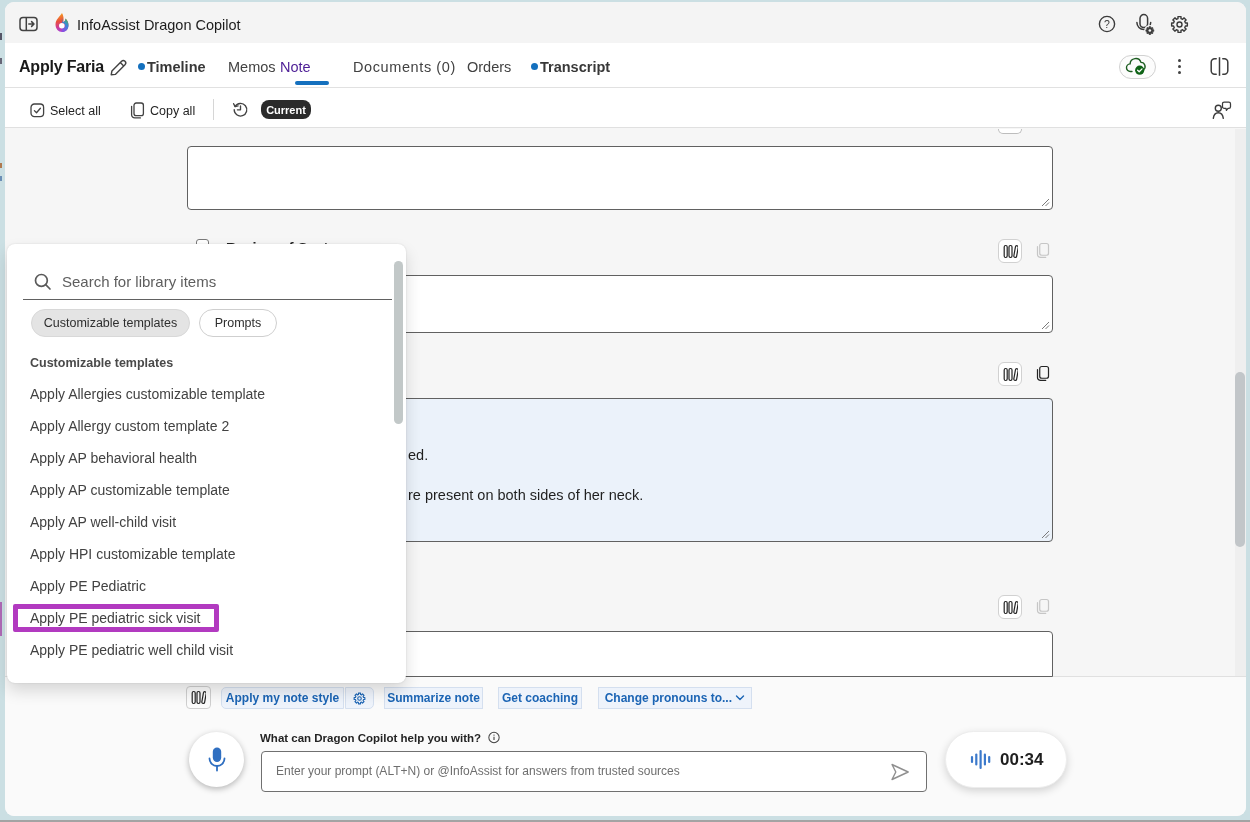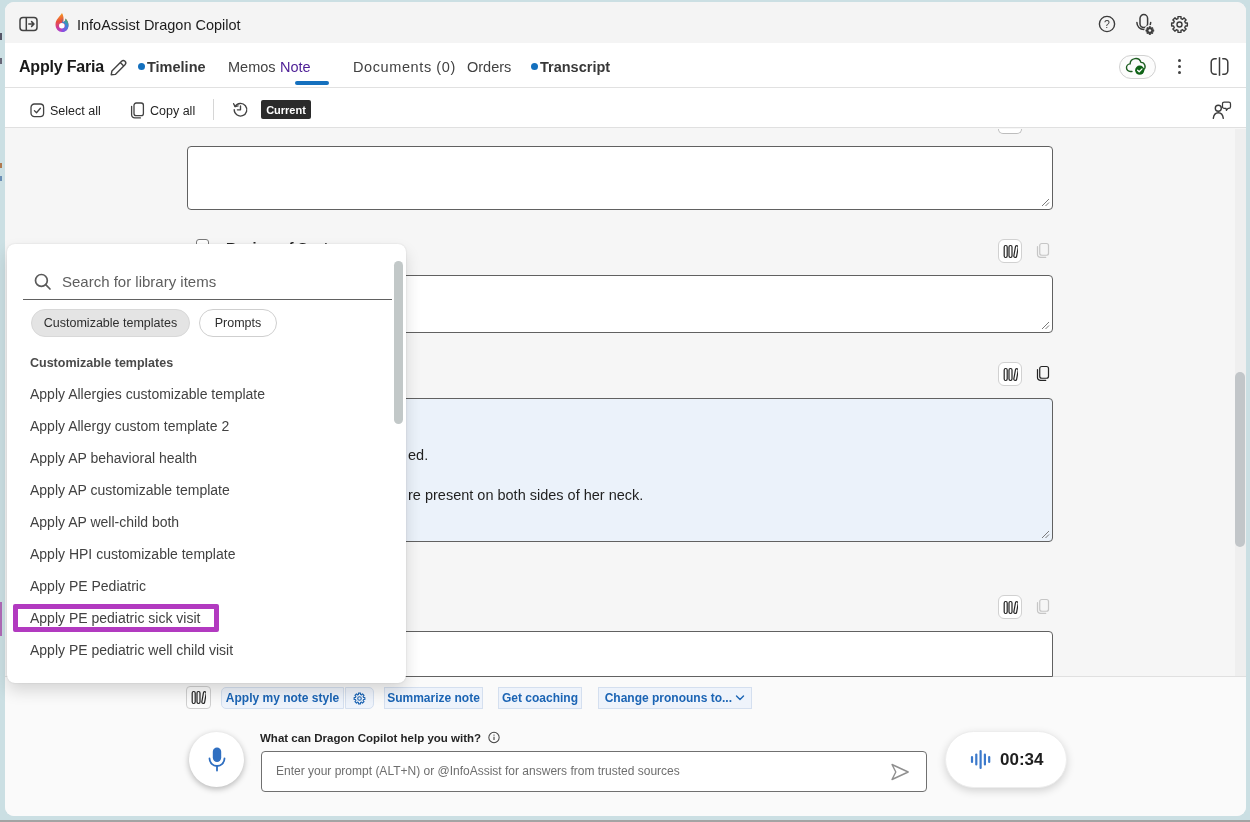--- a/index.html
+++ b/index.html
@@ -126,21 +126,21 @@
     <rect x="4" y="1" width="9.4" height="12.6" rx="2.2" fill="none" stroke="#424242" stroke-width="1.3"></rect>
     <path d="M1.6 4.3 v8.4 a3.2 3.2 0 0 0 3.2 3.2 h5.6" fill="none" stroke="#424242" stroke-width="1.3" stroke-linecap="round"></path>
   </svg>
   <div class="abs" style="left:150px;top:104px;font-size:12.5px;color:#242424">Copy all</div>
   <div class="abs" style="left:213px;top:99px;width:1px;height:21px;background:#d6d6d6"></div>
   <svg class="abs" style="left:232px;top:101px" width="17" height="17" viewBox="0 0 17 17">
     <path d="M3.1 5.5 A6.3 6.3 0 1 1 2.2 8.6" fill="none" stroke="#424242" stroke-width="1.35" stroke-linecap="round"></path>
     <path d="M1.6 2.7 L3.1 5.6 L6.1 4.9" fill="none" stroke="#424242" stroke-width="1.35" stroke-linecap="round" stroke-linejoin="round" fill-rule="evenodd"></path>
     <path d="M8.5 5 V8.8 H5.4" fill="none" stroke="#424242" stroke-width="1.35" stroke-linecap="round" stroke-linejoin="round"></path>
   </svg>
-  <div class="abs" style="left:261px;top:100px;width:50px;height:19px;border-radius:2px;background:#2b2b2b;display:flex;align-items:center;justify-content:center;font-size:11px;font-weight:bold;color:#fff">Current</div>
+  <div class="abs" style="left:261px;top:100px;width:50px;height:19px;border-radius:8px;background:#2b2b2b;display:flex;align-items:center;justify-content:center;font-size:11px;font-weight:bold;color:#fff">Current</div>
   <svg class="abs" style="left:1212px;top:100px" width="20" height="20" viewBox="0 0 20 20">
     <circle cx="6.3" cy="8.2" r="3" fill="none" stroke="#3b3b3b" stroke-width="1.4"></circle>
     <path d="M1.3 18.3 c0.5-3.7 2.6-5.6 5-5.6 s4.5 1.9 5 5.6" fill="none" stroke="#3b3b3b" stroke-width="1.4" stroke-linecap="round"></path>
     <path d="M12.2 2 h4.6 a1.7 1.7 0 0 1 1.7 1.7 v3 a1.7 1.7 0 0 1 -1.7 1.7 h-0.8 l-1.6 2 l-0.35-2 h-1.85 a1.7 1.7 0 0 1 -1.7-1.7 v-3 a1.7 1.7 0 0 1 1.7-1.7 Z" fill="none" stroke="#3b3b3b" stroke-width="1.25" stroke-linejoin="round"></path>
   </svg>
 
   
   <div class="abs" style="left:998px;top:129px;width:24px;height:4.5px;background:#fff;border:1px solid #bdbdbd;border-top:none;border-radius:0 0 6px 6px"></div>
 
   <div class="ta" style="left:187px;top:146px;width:866px;height:64px">
@@ -270,21 +270,21 @@
     </svg>
     <div class="abs" style="left:55px;top:29px;font-size:15px;color:#5e5e5e">Search for library items</div>
     <div class="abs" style="left:16px;top:55px;width:369px;height:1px;background:#616161"></div>
     <div class="abs" style="left:24px;top:65px;width:159px;height:28px;border-radius:14px;background:#e4e4e4;border:1px solid #d8d8d8;display:flex;align-items:center;justify-content:center;font-size:12.5px;color:#2e2e2e">Customizable templates</div>
     <div class="abs" style="left:192px;top:65px;width:78px;height:28px;border-radius:14px;background:#fff;border:1px solid #cfcfcf;display:flex;align-items:center;justify-content:center;font-size:12.5px;color:#2e2e2e">Prompts</div>
     <div class="abs" style="left:23px;top:112px;font-size:12.5px;font-weight:bold;color:#4a4a4a">Customizable templates</div>
     <div class="pitem" style="top:143px">Apply Allergies customizable template</div>
     <div class="pitem" style="top:175px">Apply Allergy custom template 2</div>
     <div class="pitem" style="top:207px">Apply AP behavioral health</div>
     <div class="pitem" style="top:239px">Apply AP customizable template</div>
-    <div class="pitem" style="top:271px">Apply AP well-child both</div>
+    <div class="pitem" style="top:271px">Apply AP well-child visit</div>
     <div class="pitem" style="top:303px">Apply HPI customizable template</div>
     <div class="pitem" style="top:335px">Apply PE Pediatric</div>
     <div class="pitem" style="top:367px">Apply PE pediatric sick visit</div>
     <div class="pitem" style="top:399px">Apply PE pediatric well child visit</div>
     <div class="abs" style="left:6px;top:360px;width:206px;height:28px;border:5px solid #b23ac0;border-radius:2px"></div>
     <div class="abs" style="left:387px;top:17px;width:9px;height:163px;border-radius:4.5px;background:#c2c8c8"></div>
   </div>
 
 
 </body></html>

